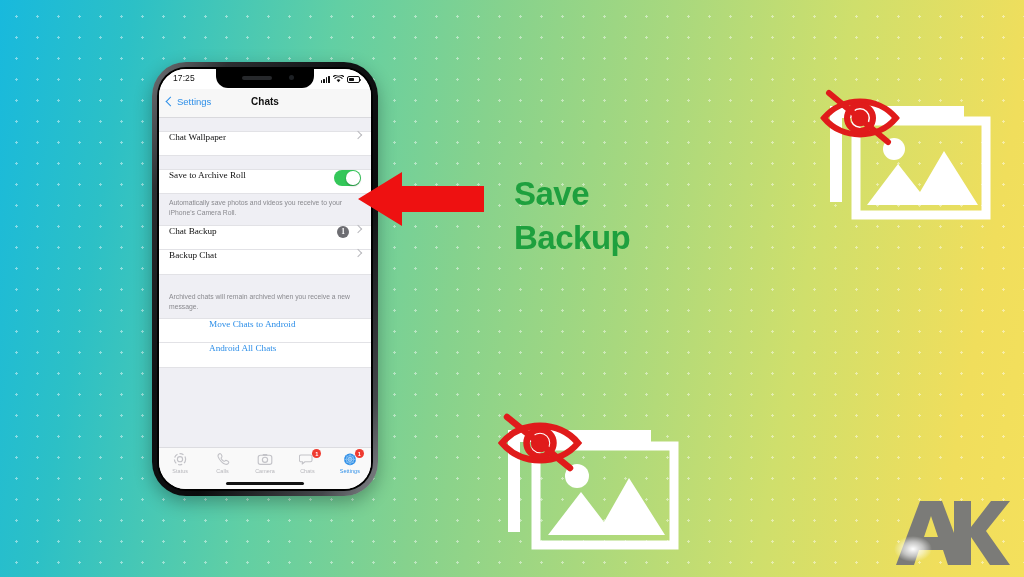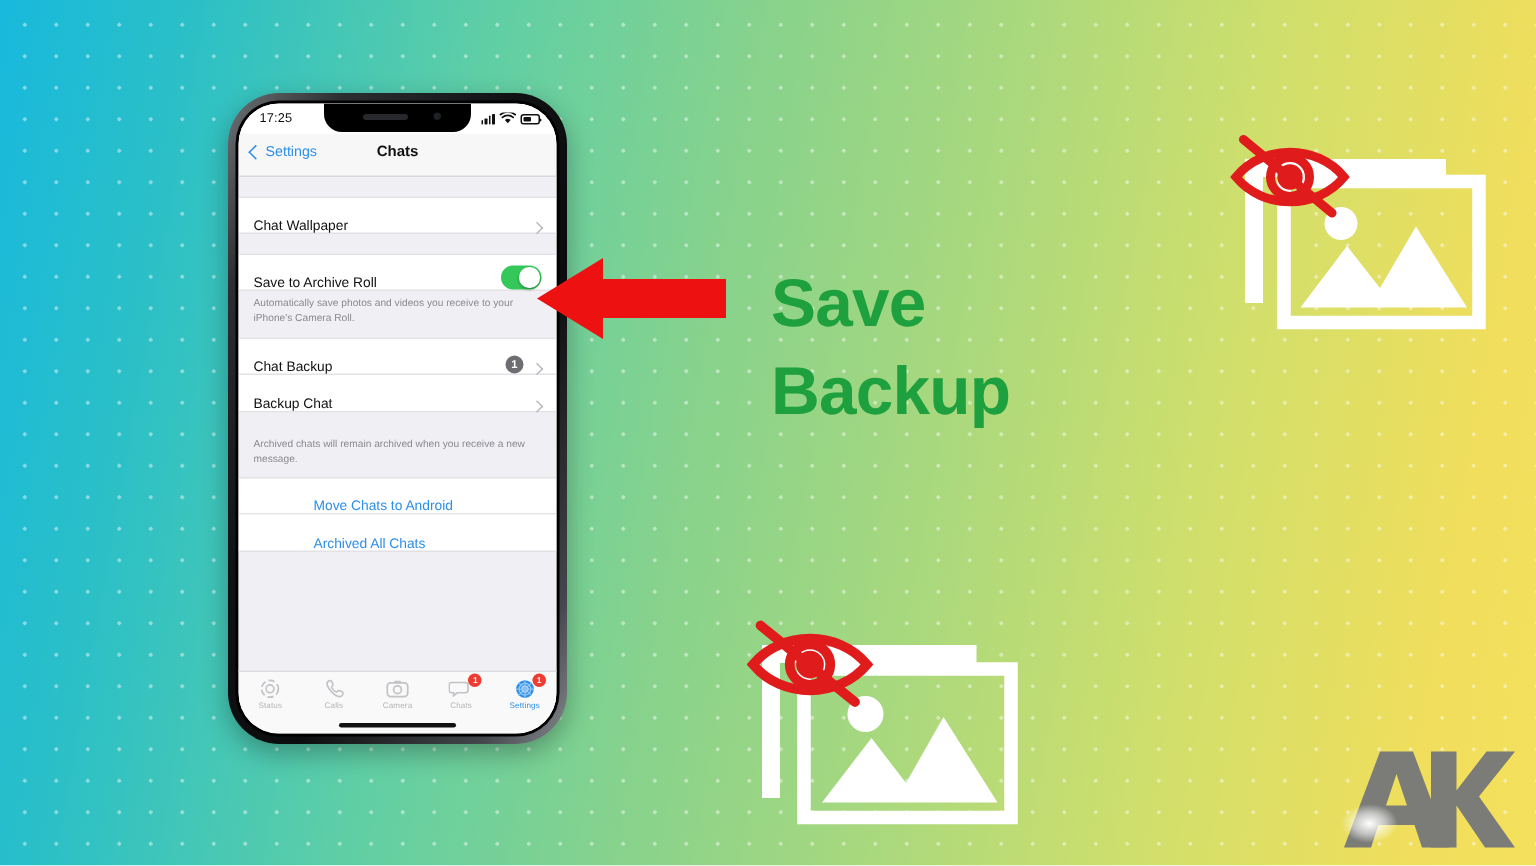--- a/index.html
+++ b/index.html
@@ -144,25 +144,26 @@
     height: calc(100% - 48px - 42px);
     overflow: hidden;
     font-size: 9.2px;
     color: #111;
   }
   .gap { height: 13px; background: #efeff4; }
   .cell {
     position: relative;
     background: #fff;
     height: 25px;
-    display: flex; align-items: flex-end;
+    display: flex; align-items: flex-start;
     padding: 0 10px;
     box-sizing: border-box;
     border-bottom: .5px solid #e2e2e6;
     cursor: pointer;
+    font-family: Liberation Serif, serif;
   }
   .cell.first { border-top: .5px solid #e2e2e6; }
   .cell .label { flex: 1; font-size: 9.2px; color: #111; }
   .cell .label.link { color: #2e8fe8; margin-left: 40px; }
   .cell .label.danger { color: #e8483f; }
   .chevr {
     width: 5px; height: 5px;
     border-top: 1.3px solid #b9b9be;
     border-right: 1.3px solid #b9b9be;
     transform: rotate(45deg);
@@ -250,21 +251,21 @@
   #arrow {
     position: absolute;
     left: 358px; top: 170px;
     width: 126px; height: 58px;
   }
 
   
   #headline {
     position: absolute;
     left: 514px; top: 172px;
-    font-size: 45px;
+    font-size: 33px;
     font-weight: bold;
     color: #1ea03e;
     line-height: 1.32;
     letter-spacing: -.5px;
   }
 
   
   .photo-icon { position: absolute; }
   #photo-top { left: 820px; top: 88px; width: 176px; height: 135px; }
   #photo-bottom { left: 498px; top: 412px; width: 186px; height: 142px; }
@@ -345,21 +346,21 @@
           </div>
 
           <div class="gap"></div>
 
           <div class="note">Archived chats will remain archived when you receive a new message.</div>
 
           <div class="cell first">
             <span class="label link">Move Chats to Android</span>
           </div>
           <div class="cell">
-            <span class="label link">Archived All Chats</span>
+            <span class="label link">Android All Chats</span>
           </div>
         </div>
 
         <div id="tabbar">
 
           <div class="tab">
             <span class="ti">
               <svg width="16" height="15" viewBox="0 0 16 15">
                 <circle cx="8" cy="7.2" r="5.6" fill="none" stroke="#c3c3c8" stroke-width="1.2" stroke-dasharray="4.2 2.1"></circle>
                 <circle cx="8" cy="7.2" r="2.6" fill="none" stroke="#c3c3c8" stroke-width="1.1"></circle>

